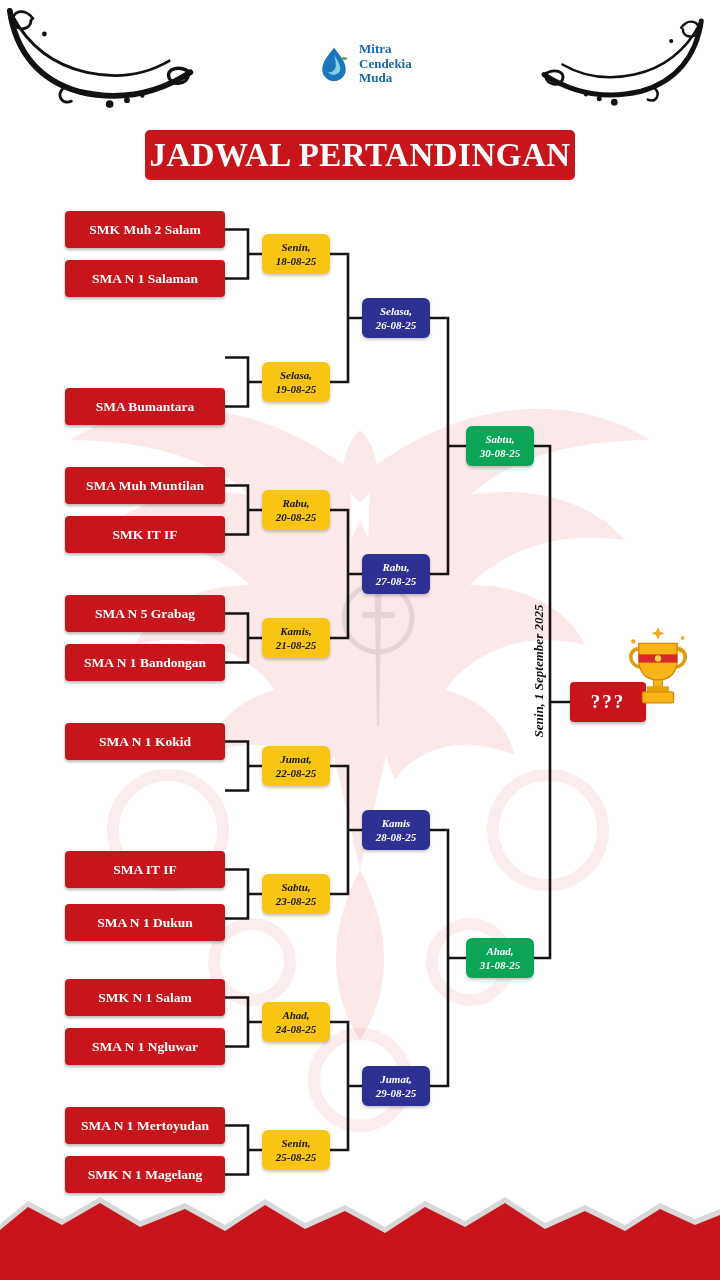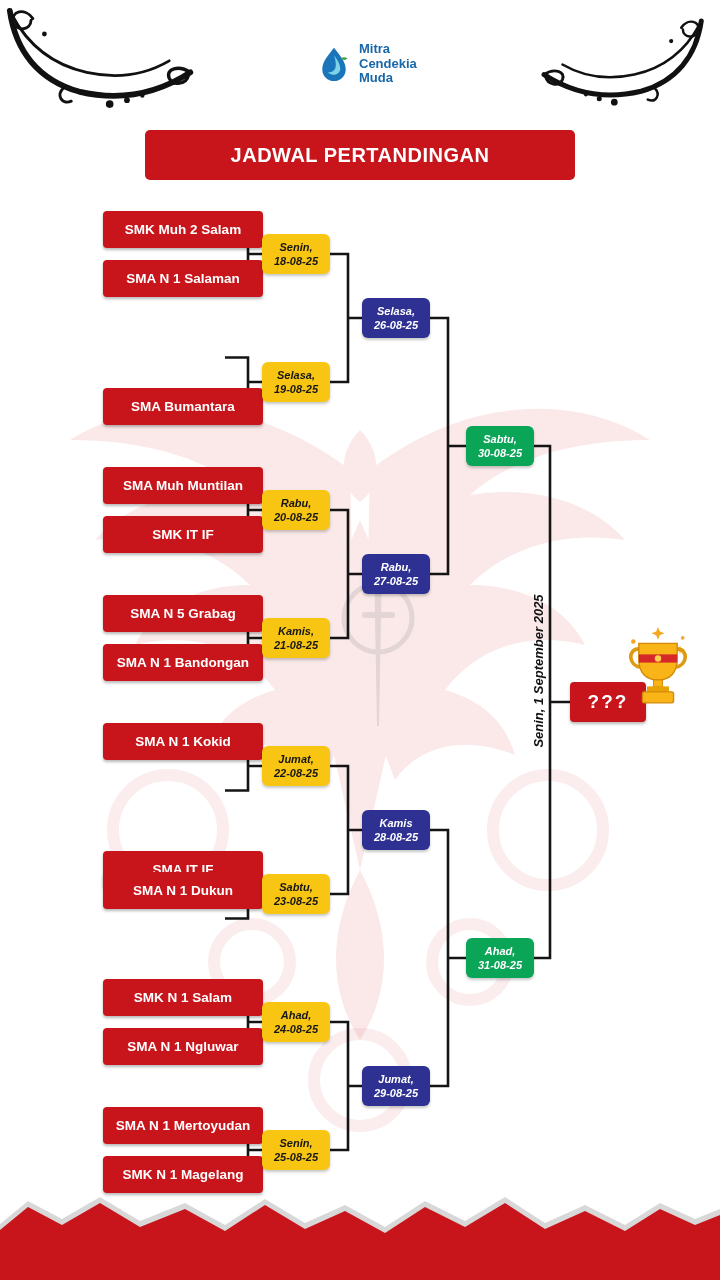--- a/index.html
+++ b/index.html
@@ -1,33 +1,33 @@
 <!DOCTYPE html>
 <html><head>
 <meta charset="utf-8">
 <style>
   html,body{margin:0;padding:0;background:#fff;}
   .page{position:relative;width:720px;height:1280px;background:#ffffff;overflow:hidden;
-        font-family:Liberation Sans, sans-serif;}
+        font-family:Liberation Serif, serif;}
   .layer{position:absolute;left:0;top:0;width:720px;height:1280px;pointer-events:none;}
 
   
   .flourish{position:absolute;}
   .flourish.left{left:6px;top:4px;width:192px;height:108px;}
   .flourish.right{right:6px;top:16px;width:186px;height:92px;transform:scaleX(-1);}
   .logo{position:absolute;left:316px;top:42px;display:flex;align-items:center;gap:7px;}
   .logo-text div{font-size:13px;font-weight:700;color:#1767a9;line-height:1.12;}
   .title-banner{position:absolute;left:145px;top:130px;width:430px;height:50px;background:#c8151b;
-    color:#fff;display:flex;align-items:center;justify-content:center;font-size:20px;font-weight:800;
+    color:#fff;display:flex;align-items:center;justify-content:center;font-size:33px;font-weight:800;
     letter-spacing:.5px;border-radius:5px;}
 
   
   .team{position:absolute;left:65px;width:160px;height:37px;background:#c8151b;color:#fff;
     display:flex;align-items:center;justify-content:center;font-size:13.5px;font-weight:700;
-    border-radius:4px;box-shadow:0 2px 3px rgba(0,0,0,.28);text-align:center;margin-left:38px;}
+    border-radius:4px;box-shadow:0 2px 3px rgba(0,0,0,.28);text-align:center;}
   .datebox{position:absolute;width:68px;height:40px;display:flex;flex-direction:column;align-items:center;
     justify-content:center;border-radius:6px;font-style:italic;font-size:11px;font-weight:700;
     line-height:1.3;box-shadow:0 2px 3px rgba(0,0,0,.22);text-align:center;}
   .yellow{left:262px;background:#f9c513;color:#161616;}
   .navy{left:362px;background:#2e3192;color:#fff;}
   .green{left:466px;background:#0ba558;color:#fff;}
   .final-box{position:absolute;left:570px;top:682px;width:76px;height:40px;background:#c8151b;color:#fff;
     display:flex;align-items:center;justify-content:center;font-weight:800;font-size:19px;letter-spacing:2px;
     border-radius:4px;box-shadow:0 2px 3px rgba(0,0,0,.28);}
   .vertical-label{position:absolute;left:430px;top:662px;width:220px;height:18px;text-align:center;
@@ -144,21 +144,21 @@
 
   <div class="team" style="top:211px">SMK Muh 2 Salam</div>
   <div class="team" style="top:260px">SMA N 1 Salaman</div>
   <div class="team" style="top:467px">SMA Muh Muntilan</div>
   <div class="team" style="top:388px">SMA Bumantara</div>
   <div class="team" style="top:516px">SMK IT IF</div>
   <div class="team" style="top:595px">SMA N 5 Grabag</div>
   <div class="team" style="top:644px">SMA N 1 Bandongan</div>
   <div class="team" style="top:723px">SMA N 1 Kokid</div>
   <div class="team" style="top:851px">SMA IT IF</div>
-  <div class="team" style="top:872px">SMA N 1 Dukun</div>
+  <div class="team" style="top:904px">SMA N 1 Dukun</div>
   <div class="team" style="top:979px">SMK N 1 Salam</div>
   <div class="team" style="top:1028px">SMA N 1 Ngluwar</div>
   <div class="team" style="top:1107px">SMA N 1 Mertoyudan</div>
   <div class="team" style="top:1156px">SMK N 1 Magelang</div>
 
   <div class="datebox yellow" style="top:234px">
     <span>Senin,</span>
     <span>18-08-25</span>
   </div>
   <div class="datebox yellow" style="top:362px">

